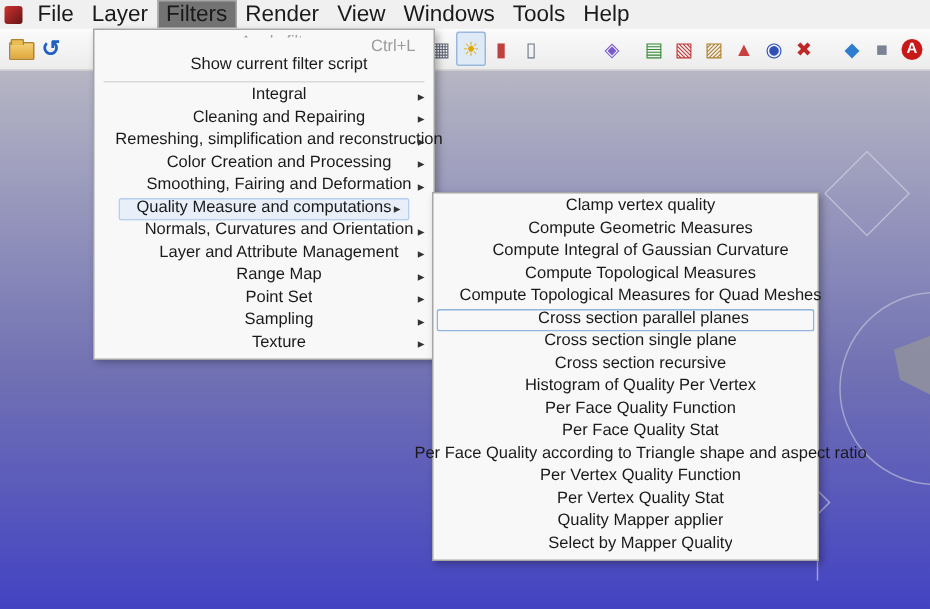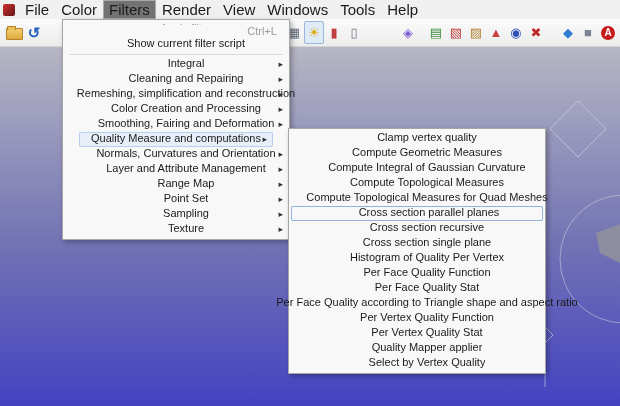--- a/index.html
+++ b/index.html
@@ -39,21 +39,21 @@
   .separator{height:1px;background:#d9d9d9;margin:2px 6px;}
 </style>
 </head>
 <body>
 
 <div class="window">
 
   <div class="menubar">
     <span class="appicon"></span>
     <span class="menu-item">File</span>
-    <span class="menu-item">Color</span>
+    <span class="menu-item">Layer</span>
     <span class="menu-item active">Filters</span>
     <span class="menu-item">Render</span>
     <span class="menu-item">View</span>
     <span class="menu-item">Windows</span>
     <span class="menu-item">Tools</span>
     <span class="menu-item">Help</span>
   </div>
 
   <div class="toolbar">
     <div class="tgroup" style="left:4px;">
@@ -168,26 +168,26 @@
     <div class="mrow">
       <span class="lbl">Compute Topological Measures</span>
     </div>
     <div class="mrow">
       <span class="lbl">Compute Topological Measures for Quad Meshes</span>
     </div>
     <div class="mrow focus">
       <span class="lbl">Cross section parallel planes</span>
     </div>
     <div class="mrow">
+      <span class="lbl">Cross section single plane</span>
+    </div>
+    <div class="mrow">
       <span class="lbl">Cross section recursive</span>
     </div>
     <div class="mrow">
-      <span class="lbl">Cross section single plane</span>
-    </div>
-    <div class="mrow">
       <span class="lbl">Histogram of Quality Per Vertex</span>
     </div>
     <div class="mrow">
       <span class="lbl">Per Face Quality Function</span>
     </div>
     <div class="mrow">
       <span class="lbl">Per Face Quality Stat</span>
     </div>
     <div class="mrow">
       <span class="lbl">Per Face Quality according to Triangle shape and aspect ratio</span>
@@ -195,17 +195,17 @@
     <div class="mrow">
       <span class="lbl">Per Vertex Quality Function</span>
     </div>
     <div class="mrow">
       <span class="lbl">Per Vertex Quality Stat</span>
     </div>
     <div class="mrow">
       <span class="lbl">Quality Mapper applier</span>
     </div>
     <div class="mrow">
-      <span class="lbl">Select by Vertex Quality</span>
+      <span class="lbl">Select by Mapper Quality</span>
     </div>
   </div>
 
 </div>
 
 </body></html>

